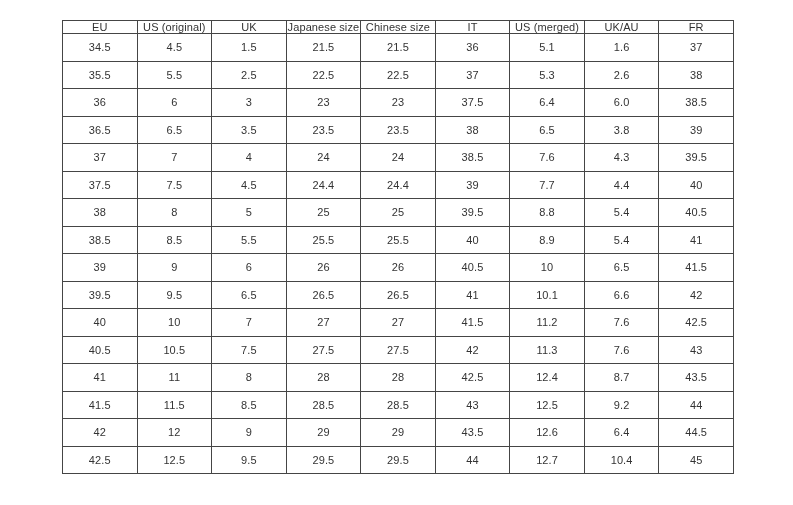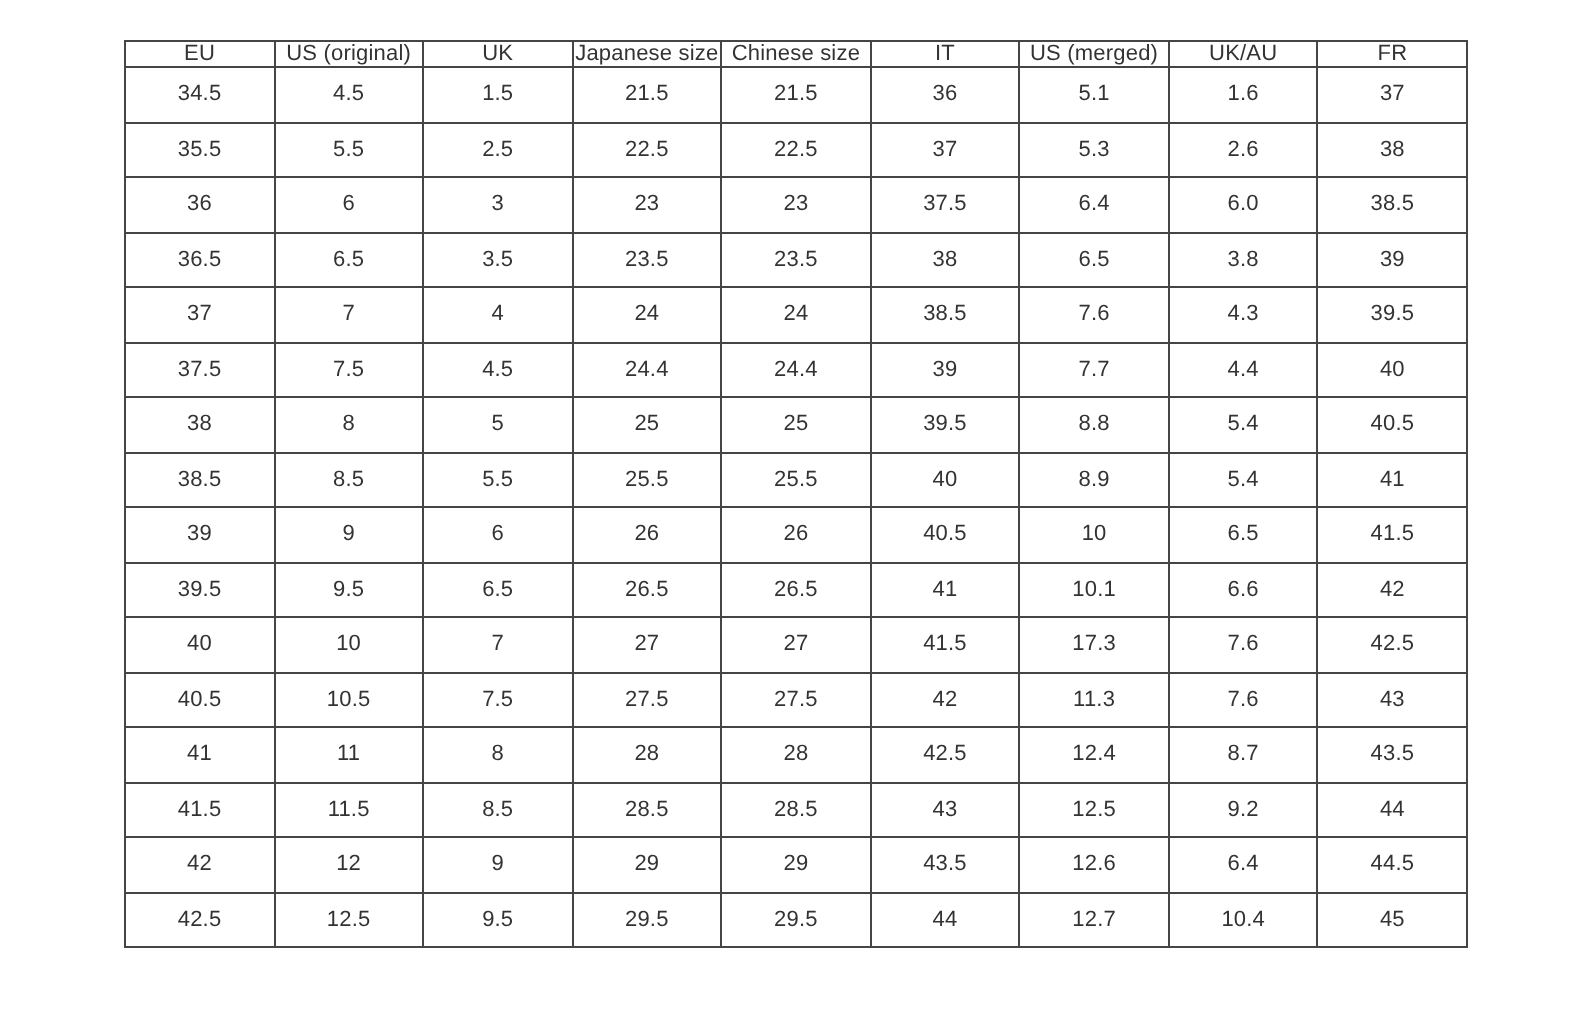--- a/index.html
+++ b/index.html
@@ -168,21 +168,21 @@
           <td>6.6</td>
           <td>42</td>
         </tr>
         <tr>
           <td>40</td>
           <td>10</td>
           <td>7</td>
           <td>27</td>
           <td>27</td>
           <td>41.5</td>
-          <td>17.3</td>
+          <td>11.2</td>
           <td>7.6</td>
           <td>42.5</td>
         </tr>
         <tr>
           <td>40.5</td>
           <td>10.5</td>
           <td>7.5</td>
           <td>27.5</td>
           <td>27.5</td>
           <td>42</td>

